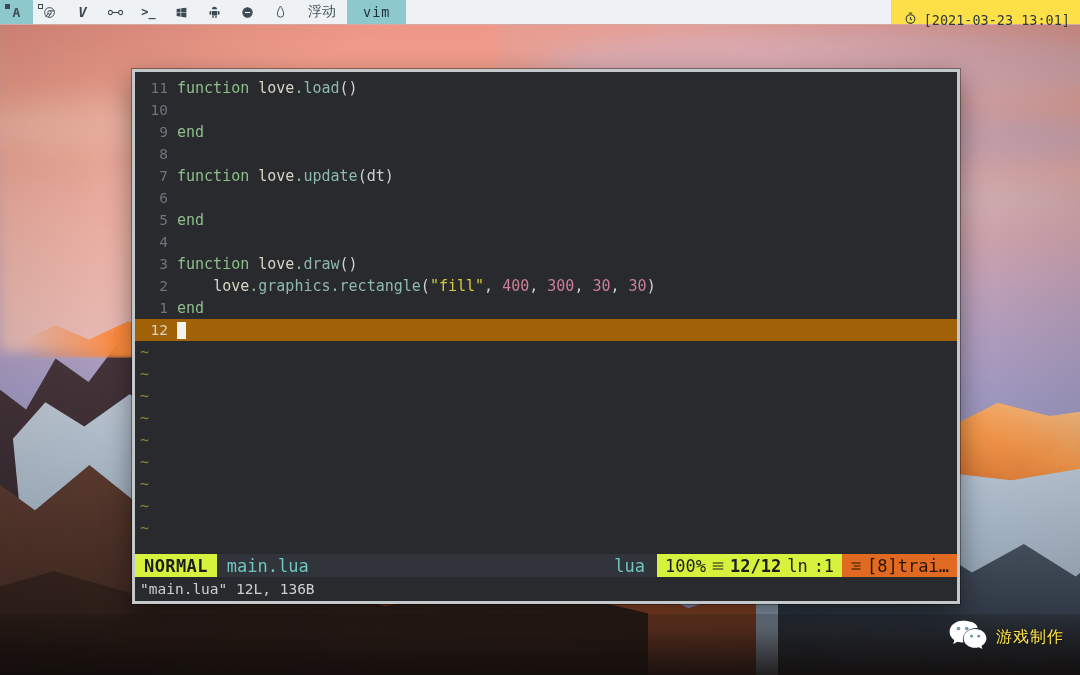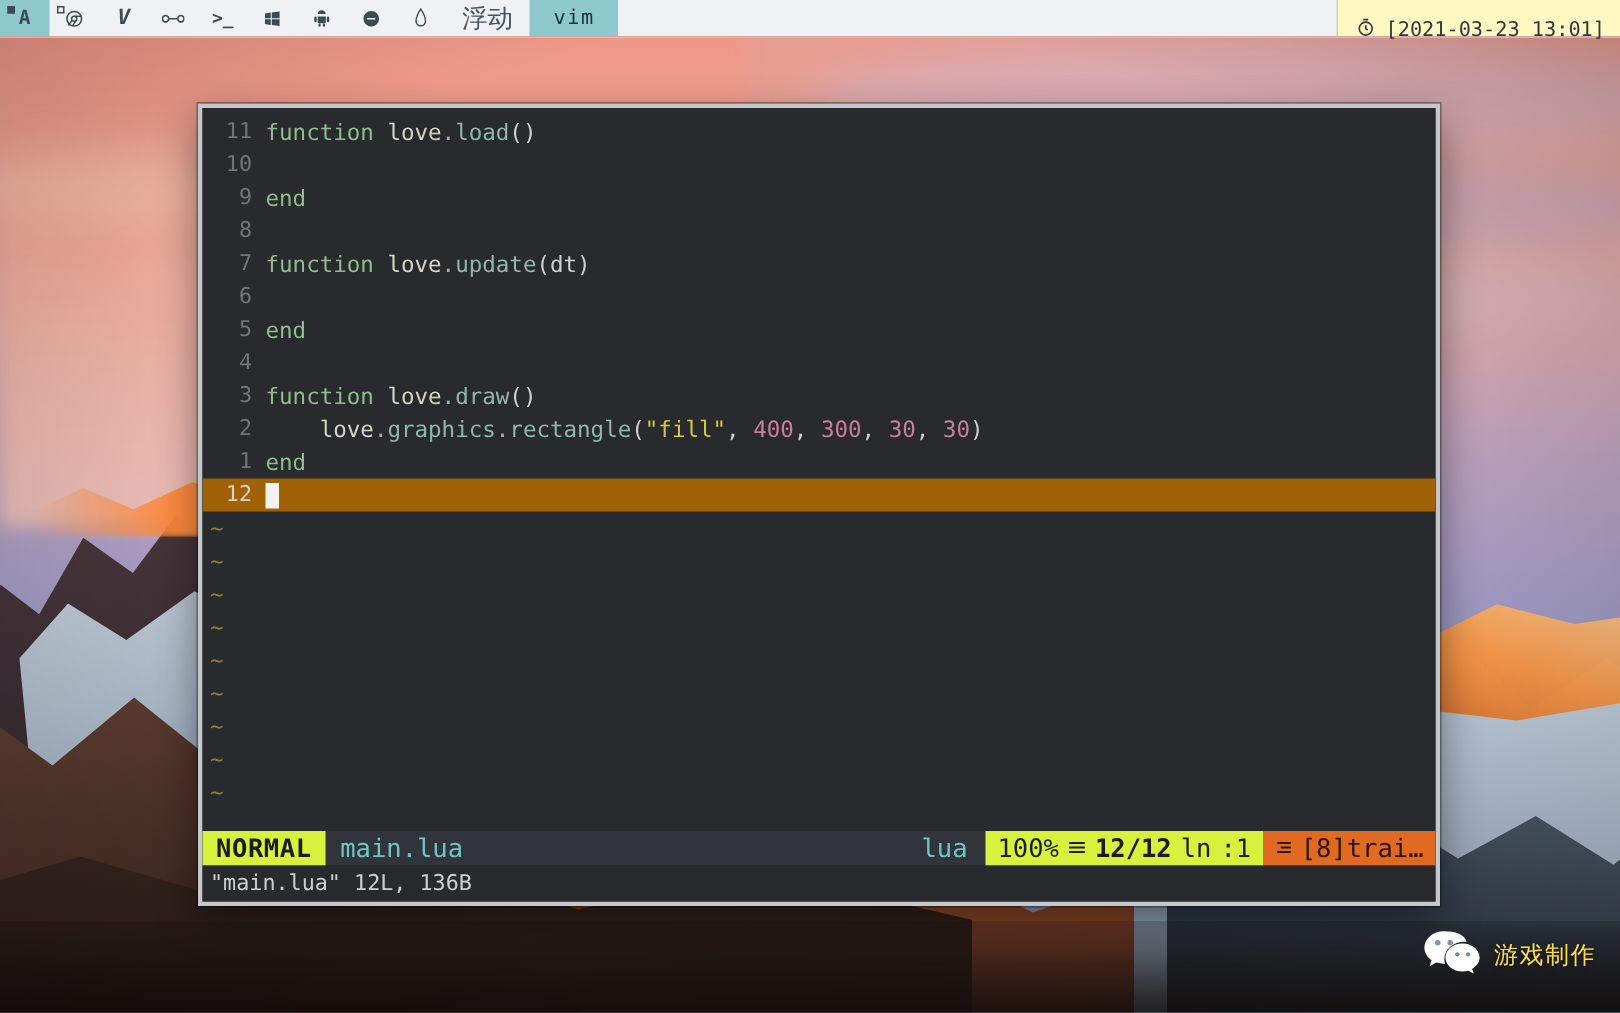--- a/index.html
+++ b/index.html
@@ -107,33 +107,33 @@
   }
   .tb-tag.sel{ background:#8cc8cc; }
   .tb-tag .occ{
     position:absolute; left:5px; top:4px; width:5px; height:5px;
     border:1px solid #3d4a52;
   }
   .tb-tag .occ.filled{ background:#3d4a52; }
   .tb-tag svg{ display:block; }
   .tb-layout{
     display:flex; align-items:center; justify-content:center;
-    padding:0 11px; color:#46535c; font-size:17px;
+    padding:0 11px; color:#46535c; font-size:14px;
     font-family:"DejaVu Sans", sans-serif;
   }
   .tb-title{
     display:flex; align-items:center;
     padding:0 16px; background:#8cc8cc; color:#1d3138;
     font-size:13.5px; letter-spacing:1px;
   }
   .tb-spacer{ flex:1; background:#eef2f5; }
   .tb-clock{
     display:flex; align-items:center; gap:7px;
     padding:16px 10px 0 12px; color:#2d3a42; font-size:13.5px;
-    border-left:1px solid #c9d4da; background:#fef9c3;
+    border-left:1px solid #c9d4da; background:#fde047;
   }
 
   
   #vimwin{
     position:absolute; left:132px; top:69px; width:828px; height:535px;
     border:3px solid #c3c8cb;
     background:#282a2e;
     z-index:10;
     box-shadow:0 0 0 1px rgba(0,0,0,.35), 0 10px 26px rgba(0,0,0,.45);
     display:flex; flex-direction:column;

